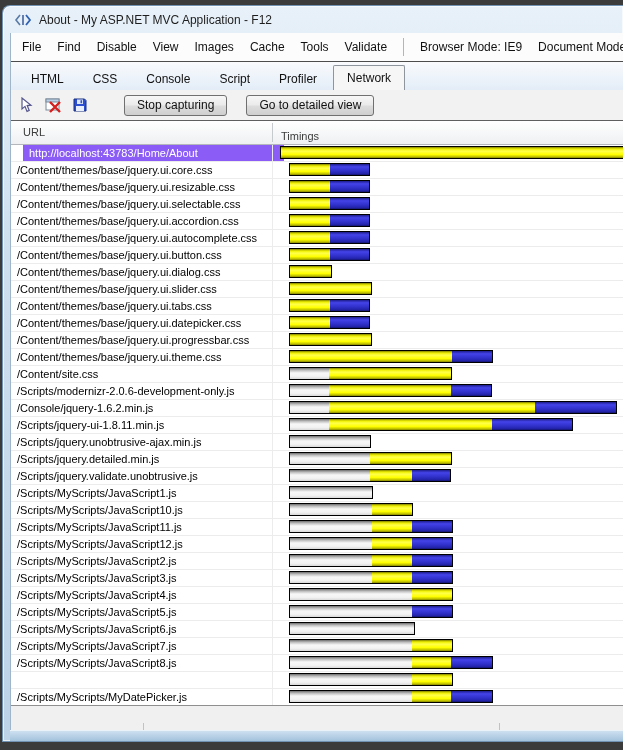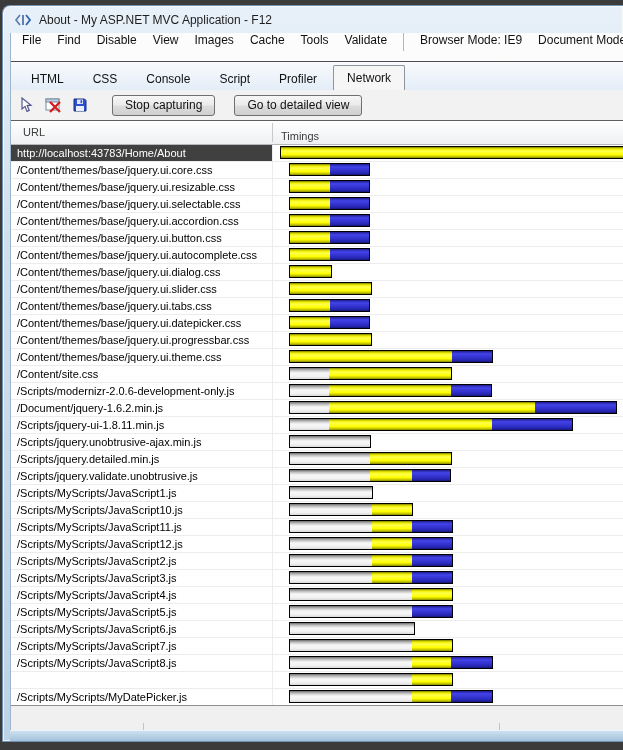--- a/index.html
+++ b/index.html
@@ -23,21 +23,21 @@
   }
   .client{
     position:absolute;left:7px;top:27px;right:0;bottom:10px;
     background:#ffffff;border-left:1px solid #9fb6ca;
     overflow:hidden;
   }
   
   .menubar{
     position:absolute;left:0;top:0;right:0;height:28px;
     background:#fcfcfc;border-bottom:1px solid #4d4d4d;
-    display:flex;align-items:flex-start;gap:16px;padding-left:11px;
+    display:flex;align-items:center;gap:16px;padding-left:11px;
     font-size:12px;color:#111;white-space:nowrap;overflow:hidden;
   }
   .menubar .mdiv{width:1px;height:18px;background:#b5b5b5;flex:none;}
   .menu-item{flex:none;cursor:default;}
   .mode-text{flex:none;}
   
   .tabbar{
     position:absolute;left:0;top:29px;right:0;height:28px;
     background:linear-gradient(to bottom,#f9fbfd,#e3edf7);
     display:flex;align-items:flex-end;padding-left:7px;
@@ -56,21 +56,21 @@
     background:#f2f2f2;border-bottom:1px solid #5f5f5f;
     display:flex;align-items:center;gap:9px;padding-left:6px;
   }
   .tool-icon{flex:none;width:18px;height:16px;display:flex;align-items:center;justify-content:center;}
   .tbtn{
     flex:none;height:21px;padding:0 12px;font-size:12px;color:#111;
     font-family:"Liberation Sans","DejaVu Sans",sans-serif;
     background:linear-gradient(to bottom,#f7f7f7 0%,#ebebeb 45%,#dcdcdc 55%,#cfcfcf 100%);
     border:1px solid #707070;border-radius:3px;cursor:default;
   }
-  .tbtn.first{margin-left:14px;}
+  .tbtn.first{margin-left:26px;}
   .tbtn.second{margin-left:10px;}
   
   .colheader{
     position:absolute;left:0;top:88px;right:0;height:23px;
     background:linear-gradient(to bottom,#ffffff,#eef0f2);
     border-bottom:1px solid #b4b8bc;
     font-size:11px;color:#3c3c3c;
   }
   .colheader .h-url{position:absolute;left:12px;top:0;line-height:23px;}
   .colheader .h-timings{position:absolute;left:270px;top:4px;line-height:23px;}
@@ -85,21 +85,21 @@
     font-size:11px;color:#000;
   }
   .row .cell-url{
     position:absolute;left:0;top:0;width:261px;height:16px;line-height:16px;
     padding-left:6px;box-sizing:border-box;white-space:nowrap;overflow:hidden;
   }
   .row .cell-timings{
     position:absolute;left:261px;top:0;right:0;height:16px;
     border-left:1px solid #ececec;overflow:hidden;
   }
-  .row.selected .cell-url{background:#404040;color:#fff;}
+  .row.selected .cell-url{background:#8b5cf6;color:#fff;margin-left:12px;}
   .bar{
     position:absolute;top:1px;height:11px;
     border:1px solid #000;display:flex;
   }
   .seg{height:100%;flex:none;}
   .seg-yellow{background:linear-gradient(to bottom,#808000 0%,#f0f000 18%,#ffff4d 38%,#ffff00 68%,#b8b800 92%,#7a7a00 100%);}
   .seg-blue{background:linear-gradient(to bottom,#1d1d8c 0%,#4343e8 25%,#3434d2 55%,#2525b0 85%,#151570 100%);}
   .seg-gray{background:linear-gradient(to bottom,#6e6e6e 0%,#bdbdbd 20%,#f7f7f7 45%,#f3f3f3 75%,#d9d9d9 100%);}
   
   .statusbar{
@@ -230,30 +230,30 @@
         <div class="row">
           <div class="cell-url">/Content/themes/base/jquery.ui.accordion.css</div>
           <div class="cell-timings">
             <div class="bar" style="left: 16px;">
               <div class="seg seg-yellow" style="width: 40px;"></div>
               <div class="seg seg-blue" style="width: 39px;"></div>
             </div>
           </div>
         </div>
         <div class="row">
+          <div class="cell-url">/Content/themes/base/jquery.ui.autocomplete.css</div>
+          <div class="cell-timings">
+            <div class="bar" style="left: 16px;">
+              <div class="seg seg-yellow" style="width: 40px;"></div>
+              <div class="seg seg-blue" style="width: 39px;"></div>
+            </div>
+          </div>
+        </div>
+        <div class="row">
           <div class="cell-url">/Content/themes/base/jquery.ui.button.css</div>
-          <div class="cell-timings">
-            <div class="bar" style="left: 16px;">
-              <div class="seg seg-yellow" style="width: 40px;"></div>
-              <div class="seg seg-blue" style="width: 39px;"></div>
-            </div>
-          </div>
-        </div>
-        <div class="row">
-          <div class="cell-url">/Content/themes/base/jquery.ui.autocomplete.css</div>
           <div class="cell-timings">
             <div class="bar" style="left: 16px;">
               <div class="seg seg-yellow" style="width: 40px;"></div>
               <div class="seg seg-blue" style="width: 39px;"></div>
             </div>
           </div>
         </div>
         <div class="row">
           <div class="cell-url">/Content/themes/base/jquery.ui.dialog.css</div>
           <div class="cell-timings">
@@ -318,21 +318,21 @@
           <div class="cell-url">/Scripts/modernizr-2.0.6-development-only.js</div>
           <div class="cell-timings">
             <div class="bar" style="left: 16px;">
               <div class="seg seg-gray" style="width: 39px;"></div>
               <div class="seg seg-yellow" style="width: 122px;"></div>
               <div class="seg seg-blue" style="width: 40px;"></div>
             </div>
           </div>
         </div>
         <div class="row">
-          <div class="cell-url">/Document/jquery-1.6.2.min.js</div>
+          <div class="cell-url">/Console/jquery-1.6.2.min.js</div>
           <div class="cell-timings">
             <div class="bar" style="left: 16px;">
               <div class="seg seg-gray" style="width: 39px;"></div>
               <div class="seg seg-yellow" style="width: 206px;"></div>
               <div class="seg seg-blue" style="width: 81px;"></div>
             </div>
           </div>
         </div>
         <div class="row">
           <div class="cell-url">/Scripts/jquery-ui-1.8.11.min.js</div>

